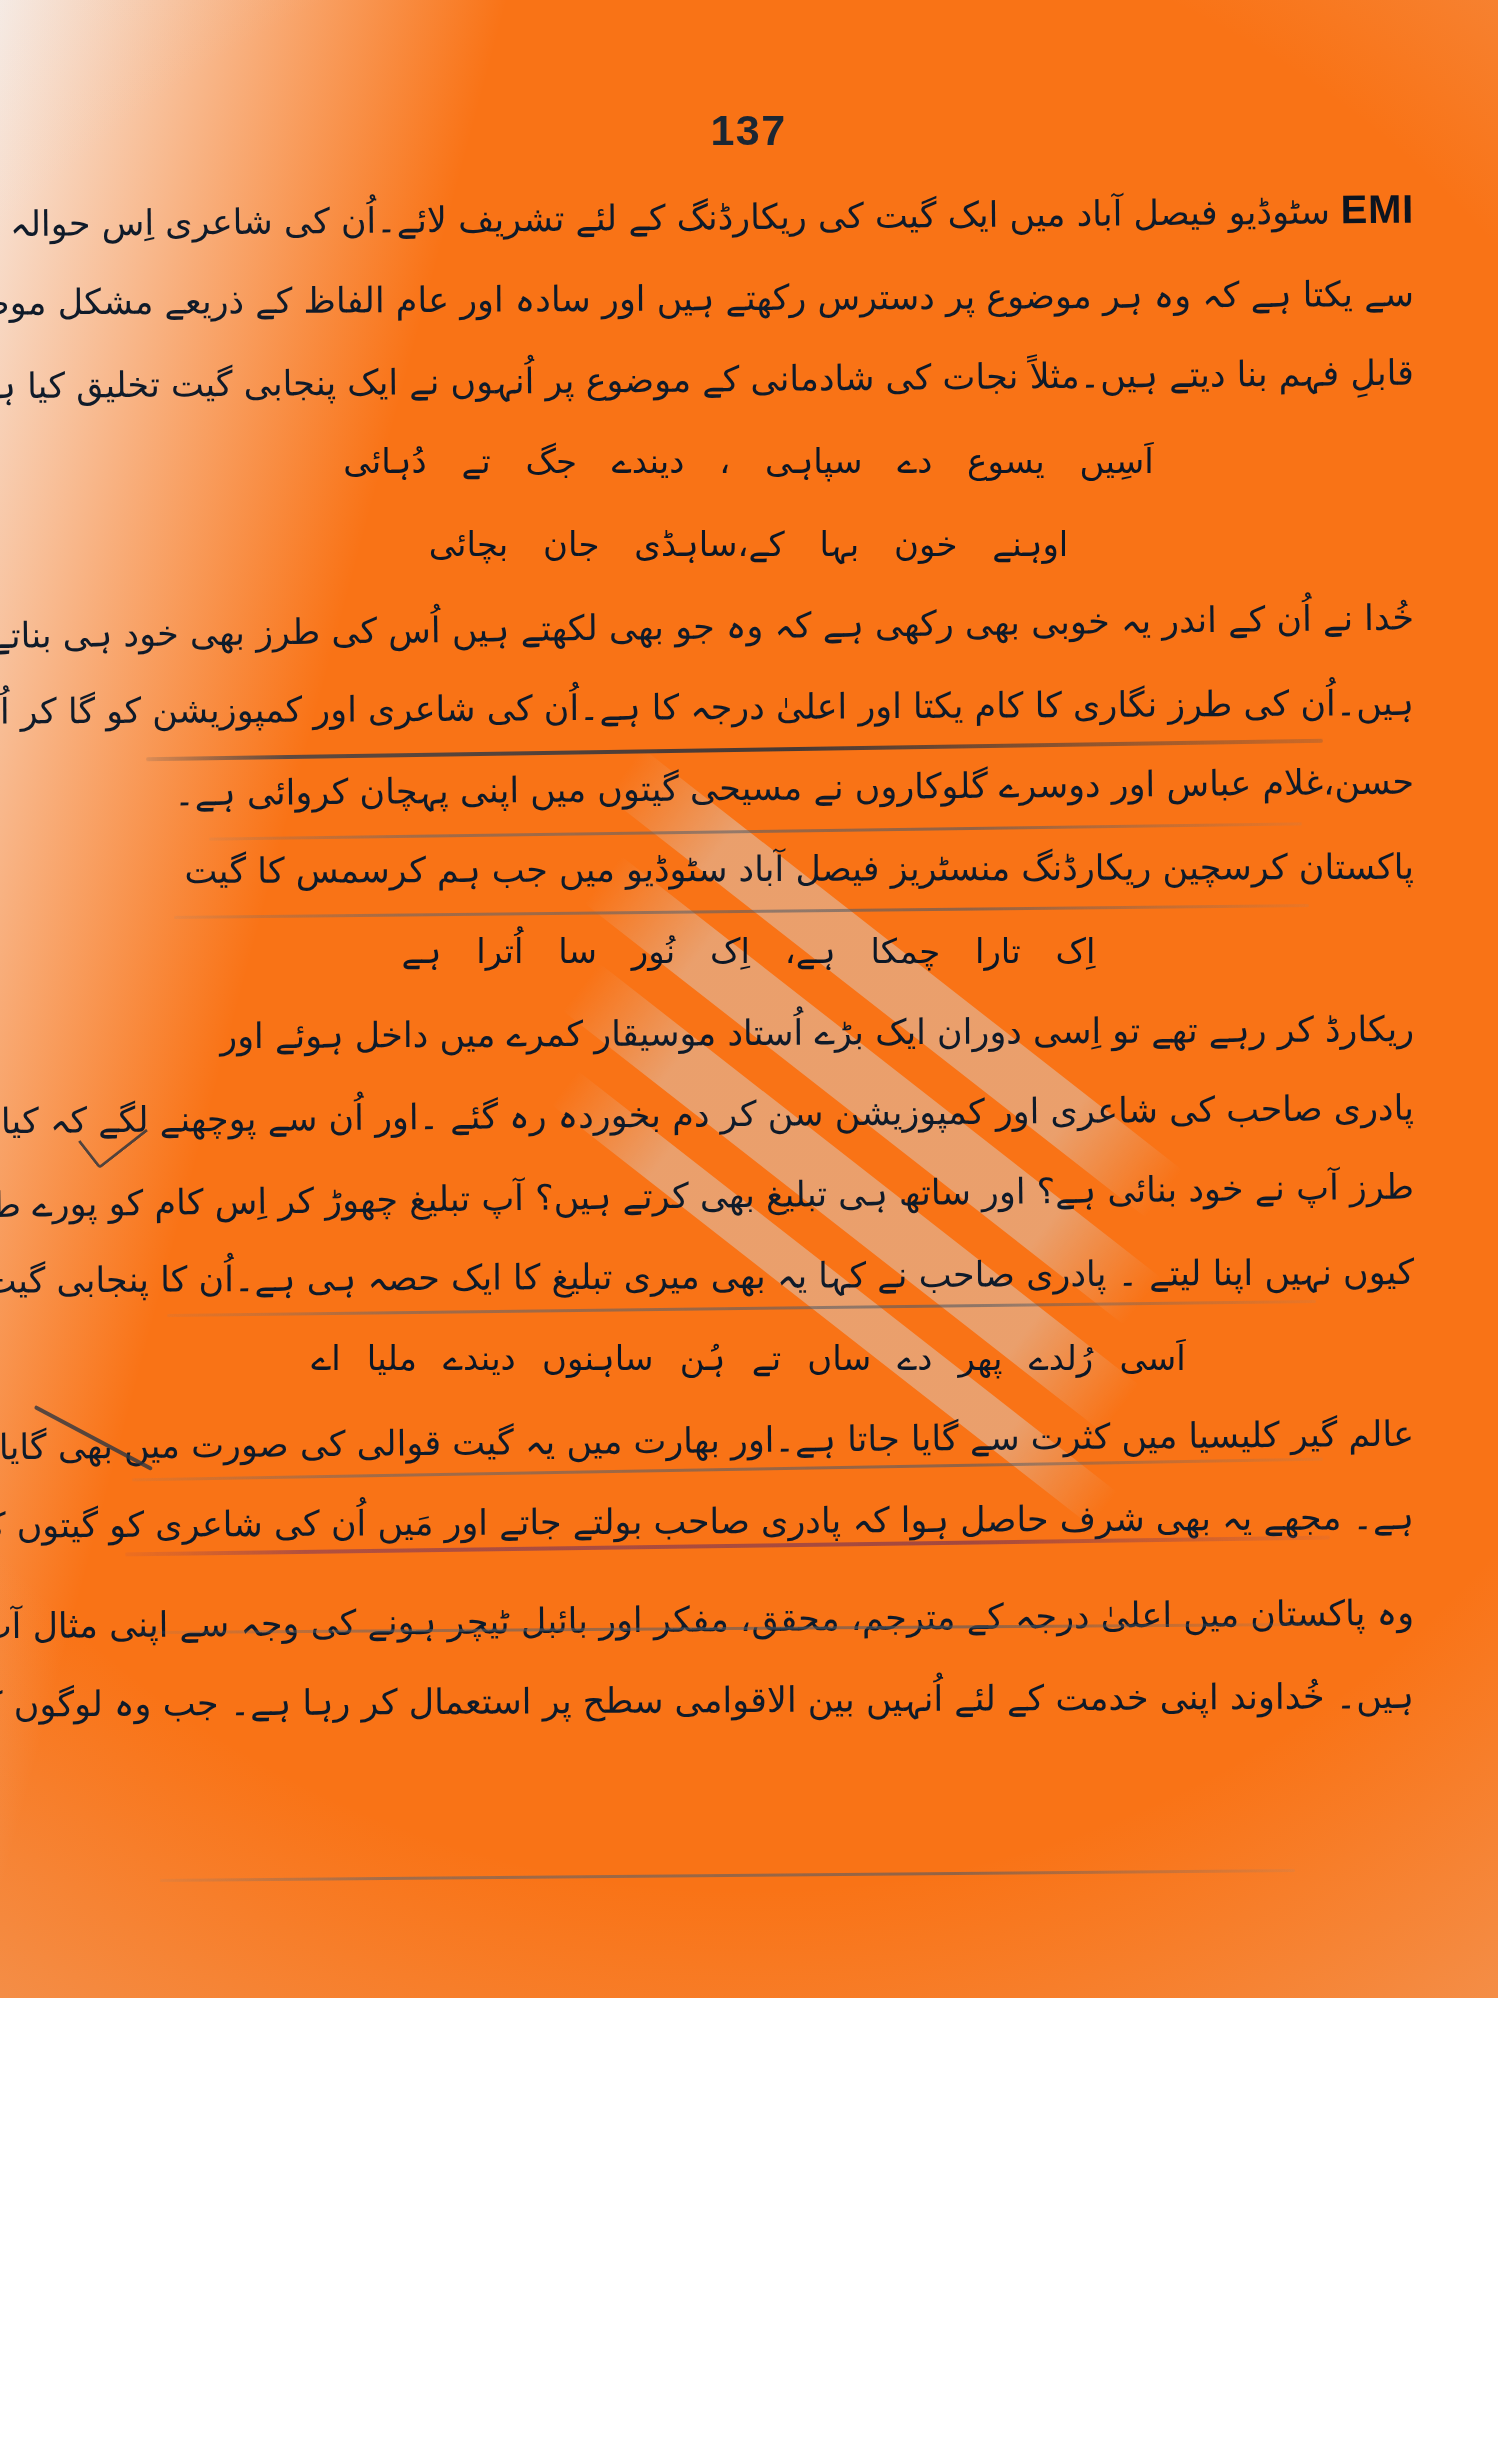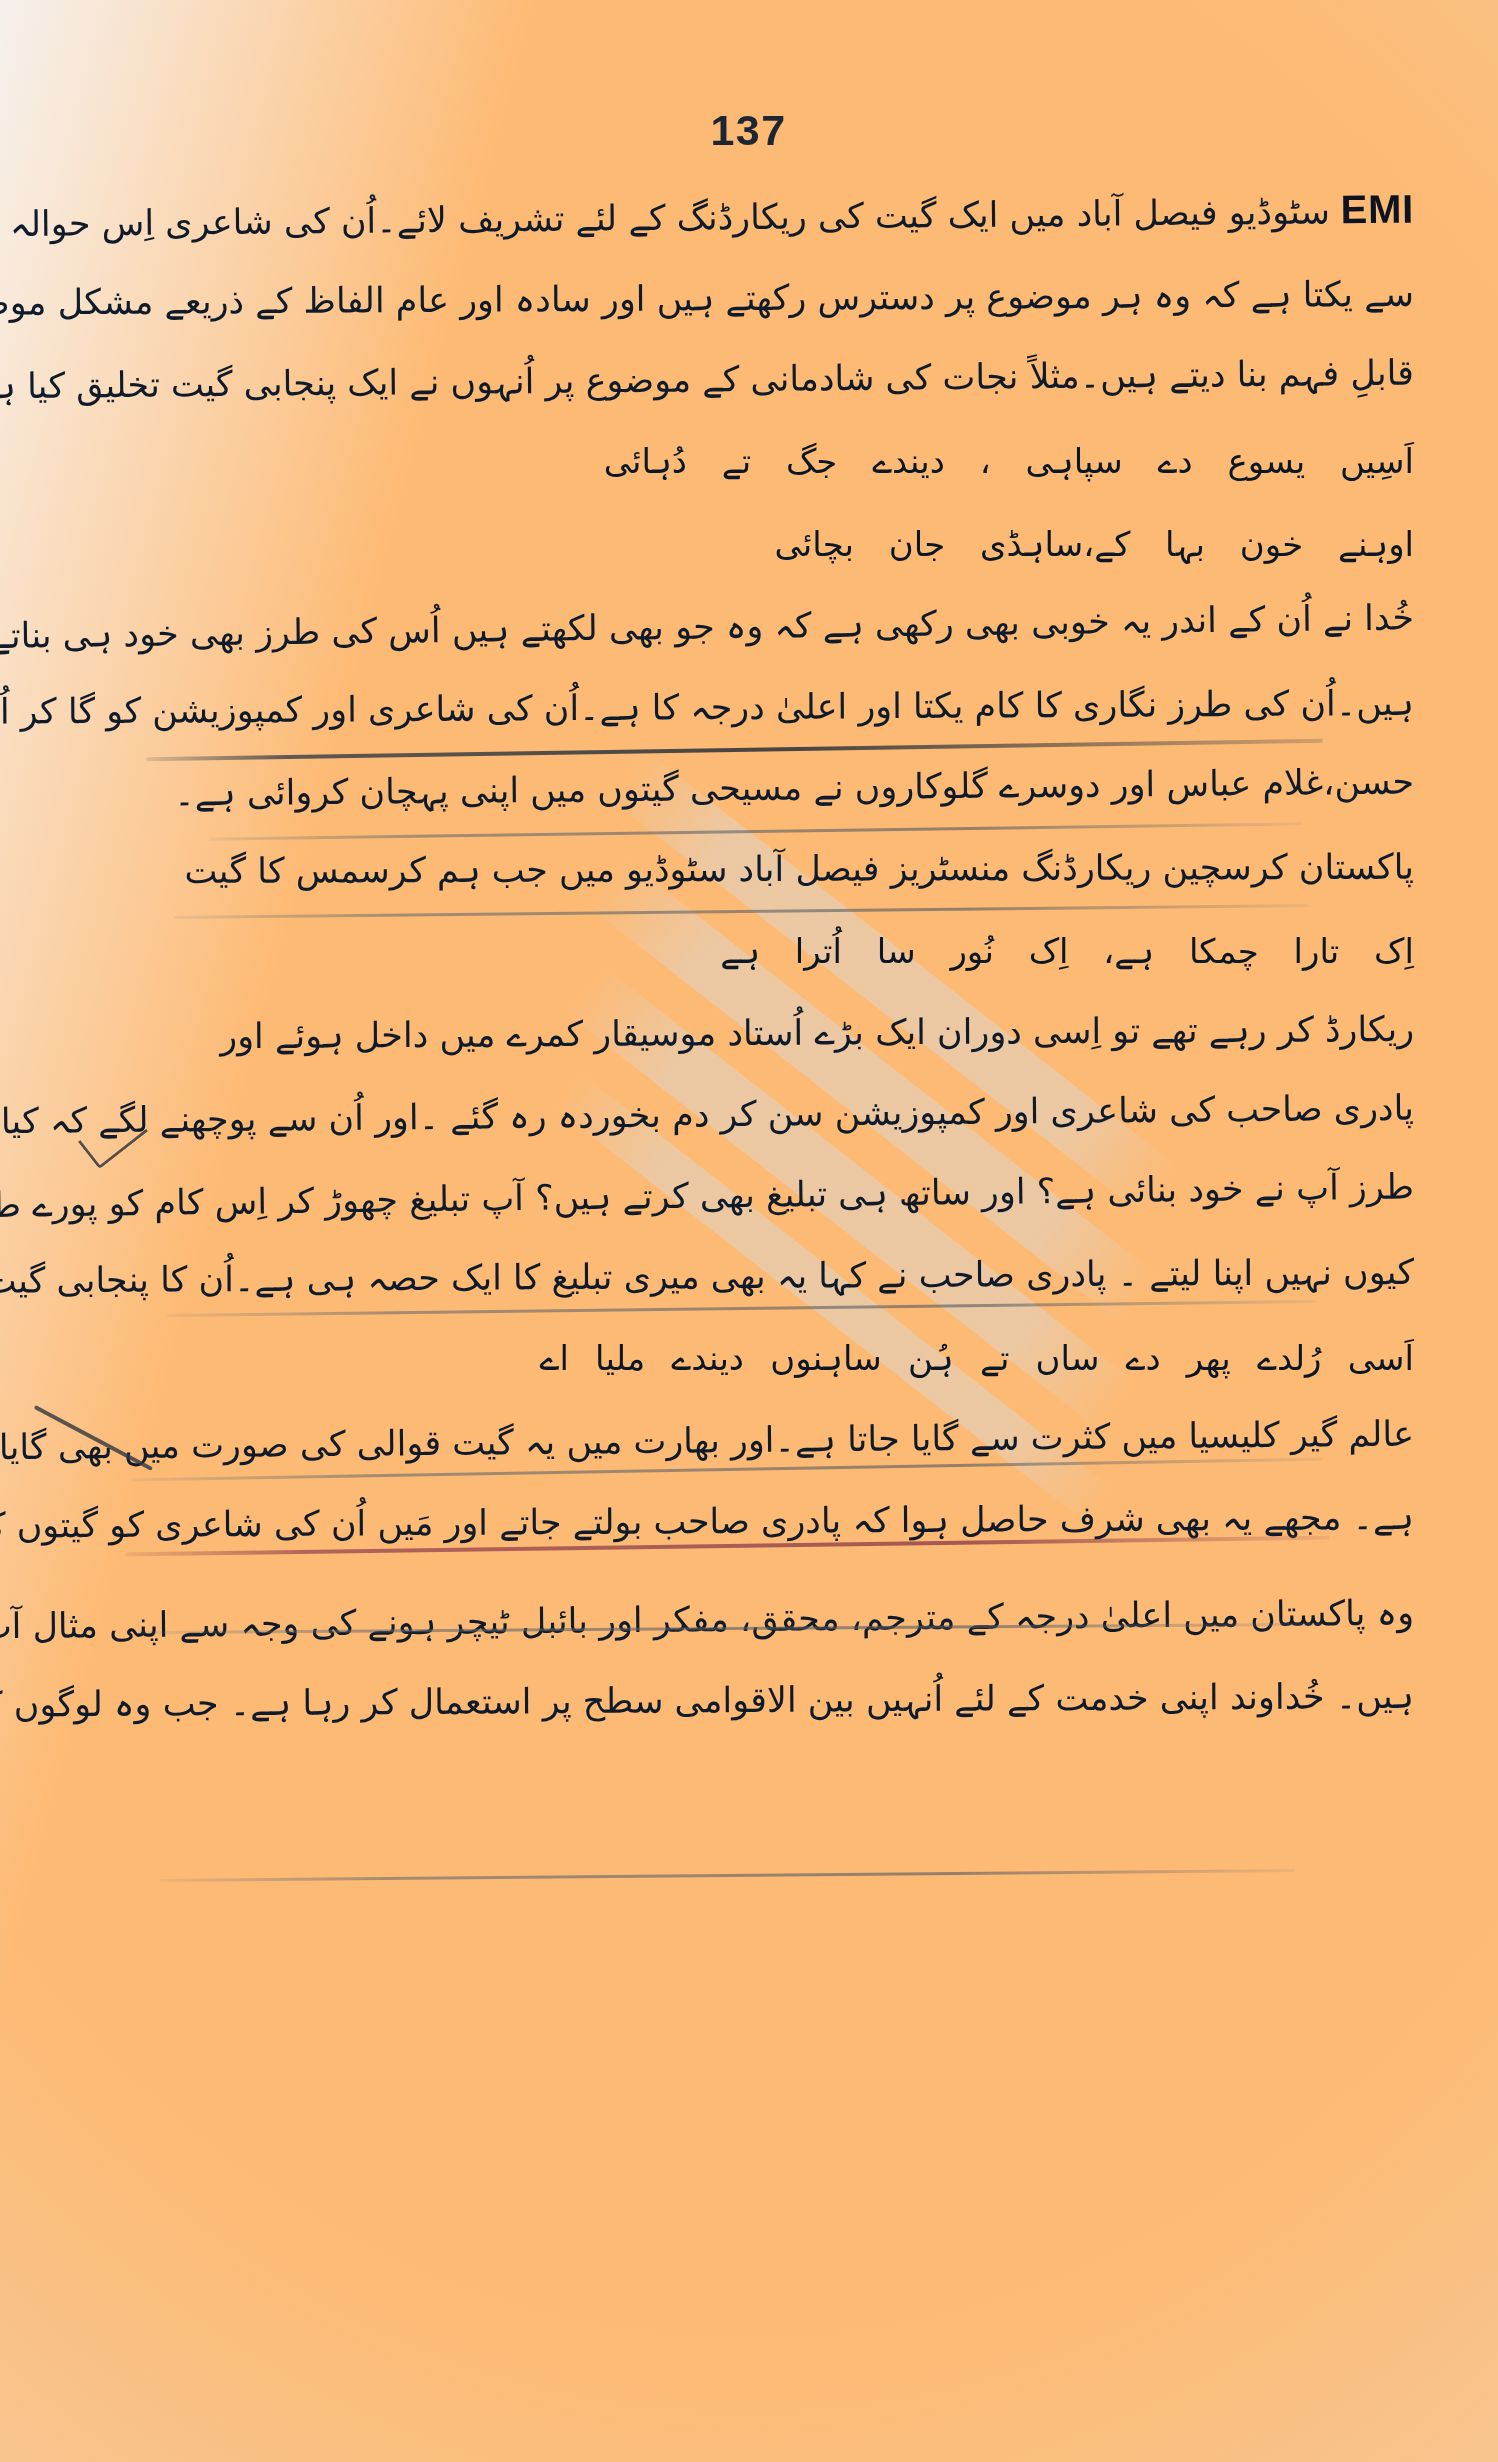--- a/index.html
+++ b/index.html
@@ -8,23 +8,23 @@
     padding: 0;
     background: #ffffff;
   }
   body {
     font-family: "DejaVu Sans", "Liberation Sans", sans-serif;
   }
 
   .page {
     position: relative;
     width: 1499px;
-    height: 2462px;
+    height: 1998px;
     margin: 0 auto;
-    background: #fdba74;
+    background: #f97316;
     overflow: hidden;
   }
 
   
   .paper-tone {
     position: absolute;
     inset: 0;
     background:
       radial-gradient(ellipse 120% 90% at 50% 45%, rgba(255,255,255,0) 55%, rgba(228,230,232,0.55) 100%),
       linear-gradient(105deg, rgba(247,248,250,0.9) 0%, rgba(255,255,255,0) 25%);
@@ -91,21 +91,21 @@
 
   
   .line.skew-a { transform: rotate(-0.55deg); }
   .line.skew-b { transform: rotate(-0.35deg); }
   .line.skew-c { transform: rotate(-0.75deg); }
   .line.skew-d { transform: rotate(-0.2deg); }
 
   
   .verse {
     direction: rtl;
-    text-align: right;
+    text-align: center;
     font-size: 34px;
     line-height: 83px;
     color: #0c1726;
     white-space: nowrap;
     word-spacing: 15.4px;
   }
   .verse.wide { word-spacing: 24px; }
 
   .blank { height: 17px; }
 

